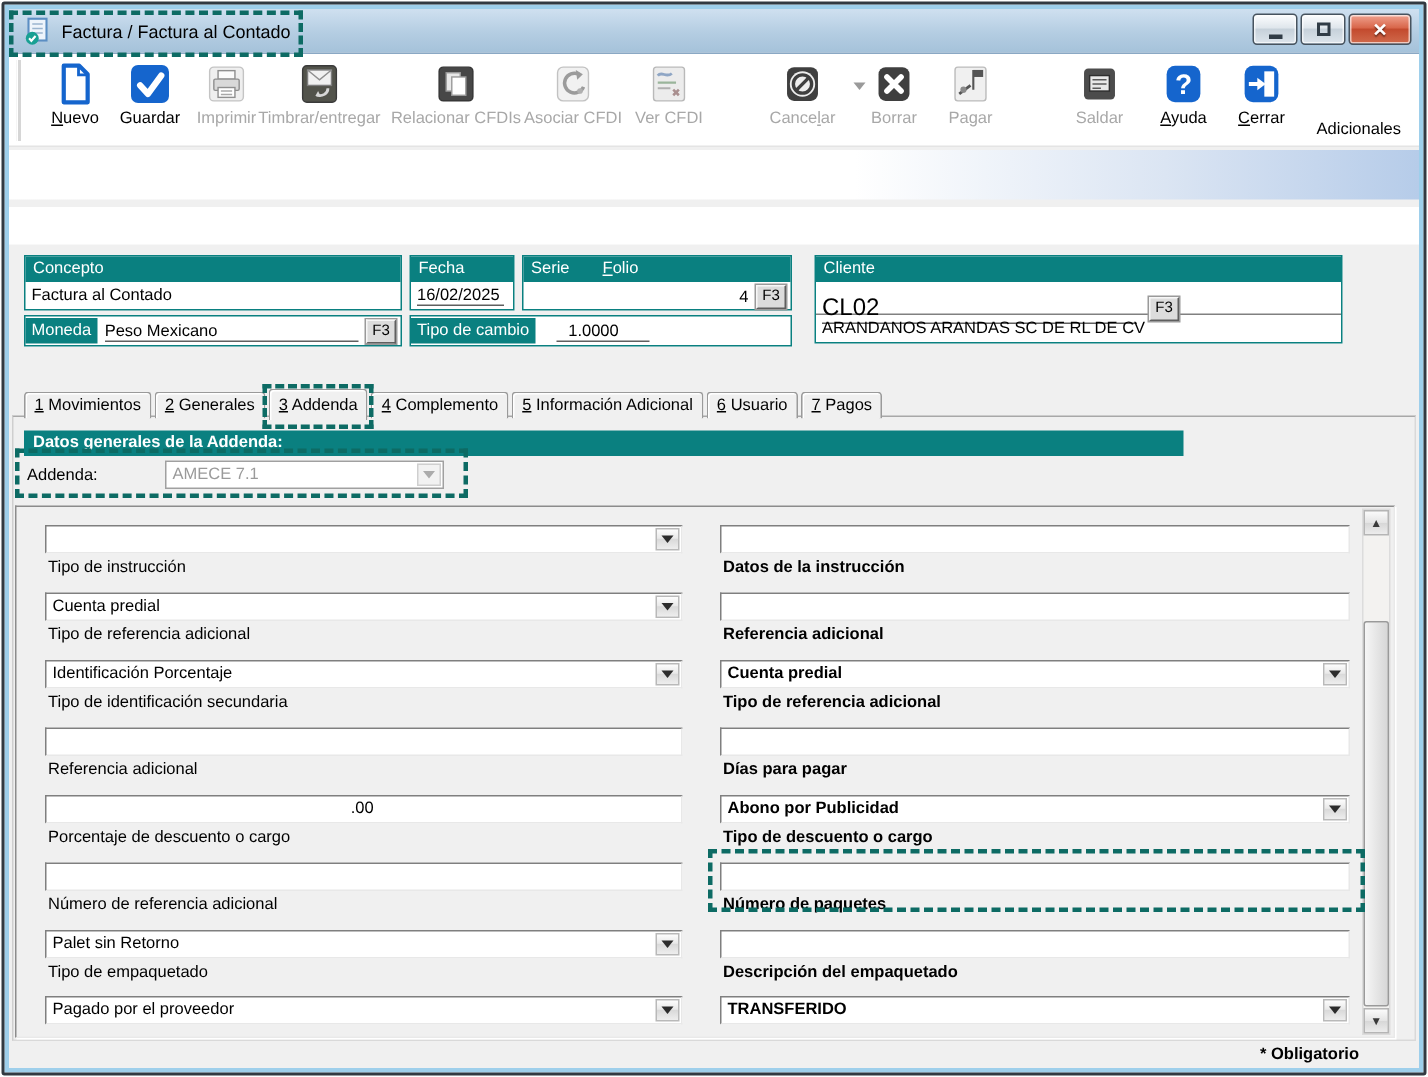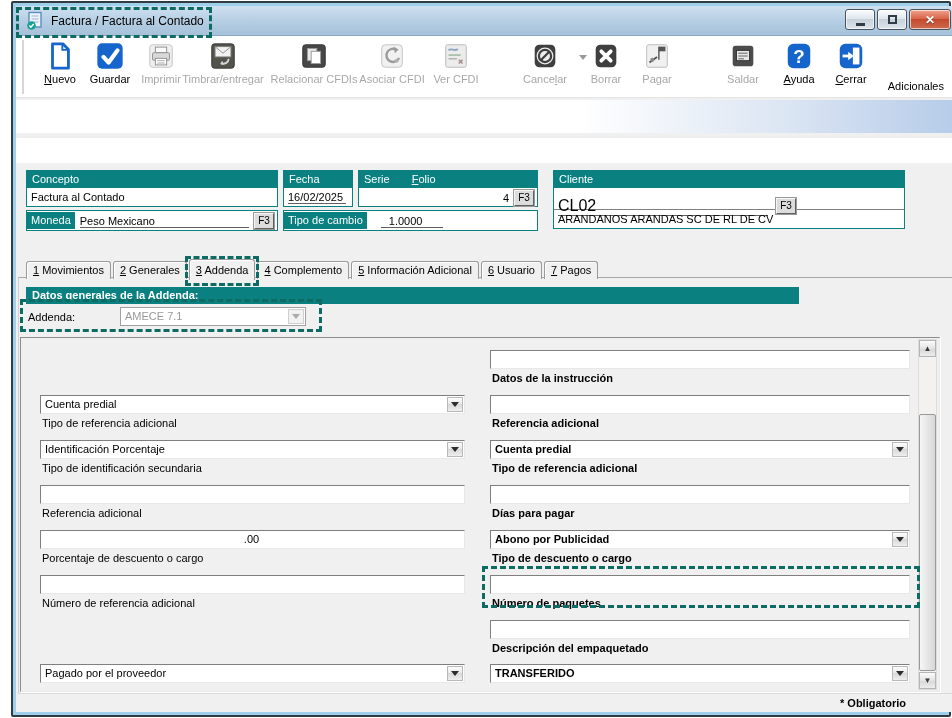--- a/index.html
+++ b/index.html
@@ -4,21 +4,21 @@
 <style>
   * { box-sizing: border-box; margin: 0; padding: 0; }
   html,body { width:952px; height:718px; }
   body {
     position: relative;
     background:#ffffff;
     font-family:"Liberation Sans", sans-serif;
     overflow:hidden;
     -webkit-font-smoothing: none;
   }
-  .window { position:absolute; inset:0;margin-left:10px; }
+  .window { position:absolute; inset:0; }
   .frame-outer { position:absolute; inset:1px; border:2px solid #323a42; border-radius:2px; }
   .frame-blue  { position:absolute; inset:3px; border:3px solid #9ecfeb; }
   .clientbg { position:absolute; left:6px; top:36px; width:940px; height:676px; background:#f0f0f0; }
 
   
   .titlebar {
     position:absolute; left:6px; top:6px; width:940px; height:30px;
     background:linear-gradient(#cfe0f0, #b4cde2 55%, #a5c2da);
     display:flex; align-items:center;
     border-bottom:1px solid #8aa8c4;
@@ -373,20 +373,27 @@
   <div class="sectionbar">Datos generales de la Addenda:</div>
   <span class="addenda-label">Addenda:</span>
   <div class="combo disabled" style="left:110px;top:307px;width:186px">
     <span class="val">AMECE 7.1</span>
     <span class="cbtn"></span>
   </div>
   <div class="ann addenda-ann"></div>
 
   <div class="groupbox"></div>
 
+  <div class="field col-l" style="top:350px">
+    <div class="combo">
+        <span class="val"></span>
+        <span class="cbtn"></span>
+      </div>
+    <div class="flabel">Tipo de instrucción</div>
+  </div>
   <div class="field col-l" style="top:395px">
     <div class="combo">
         <span class="val">Cuenta predial</span>
         <span class="cbtn"></span>
       </div>
     <div class="flabel">Tipo de referencia adicional</div>
   </div>
   <div class="field col-l" style="top:440px">
     <div class="combo">
         <span class="val">Identificación Porcentaje</span>
@@ -404,20 +411,27 @@
     <div class="tinput">
         <span class="val right">.00</span>
       </div>
     <div class="flabel">Porcentaje de descuento o cargo</div>
   </div>
   <div class="field col-l" style="top:575px">
     <div class="tinput">
         <span class="val"></span>
       </div>
     <div class="flabel">Número de referencia adicional</div>
+  </div>
+  <div class="field col-l" style="top:620px">
+    <div class="combo">
+        <span class="val">Palet sin Retorno</span>
+        <span class="cbtn"></span>
+      </div>
+    <div class="flabel">Tipo de empaquetado</div>
   </div>
   <div class="field col-l" style="top:664px">
     <div class="combo">
         <span class="val">Pagado por el proveedor</span>
         <span class="cbtn"></span>
       </div>
   </div>
 
   <div class="field col-r" style="top:350px">
     <div class="tinput">

